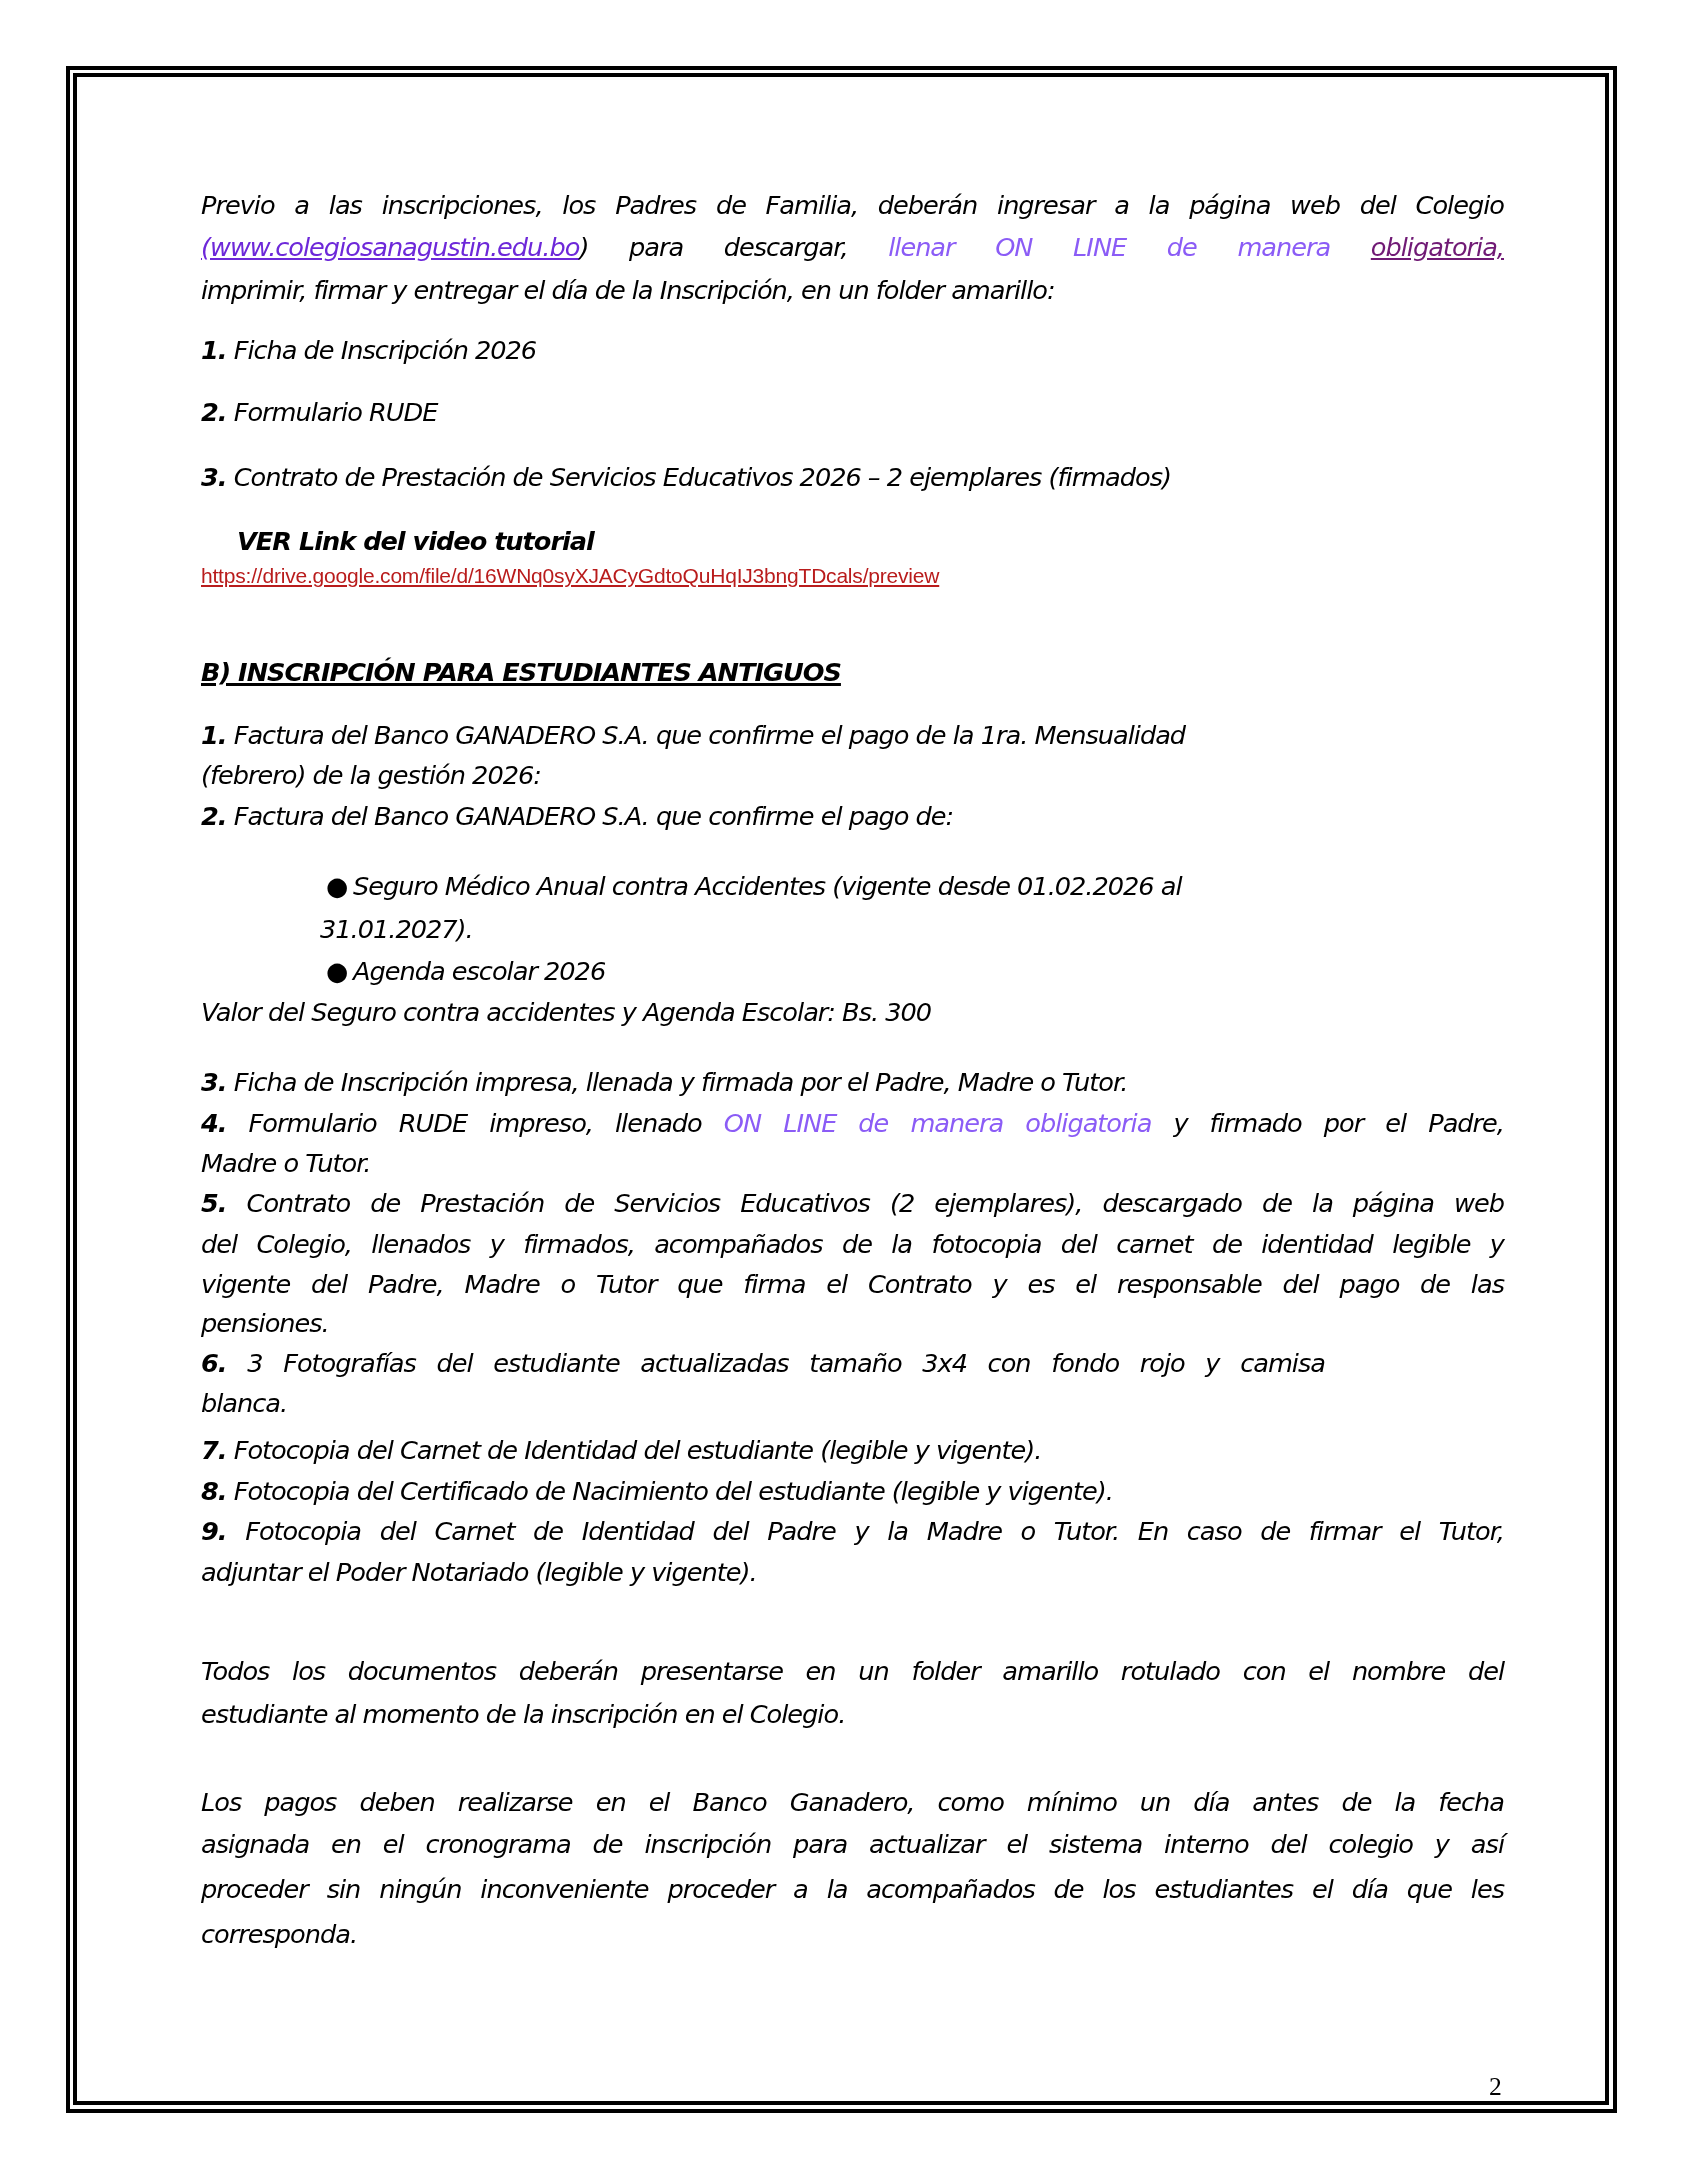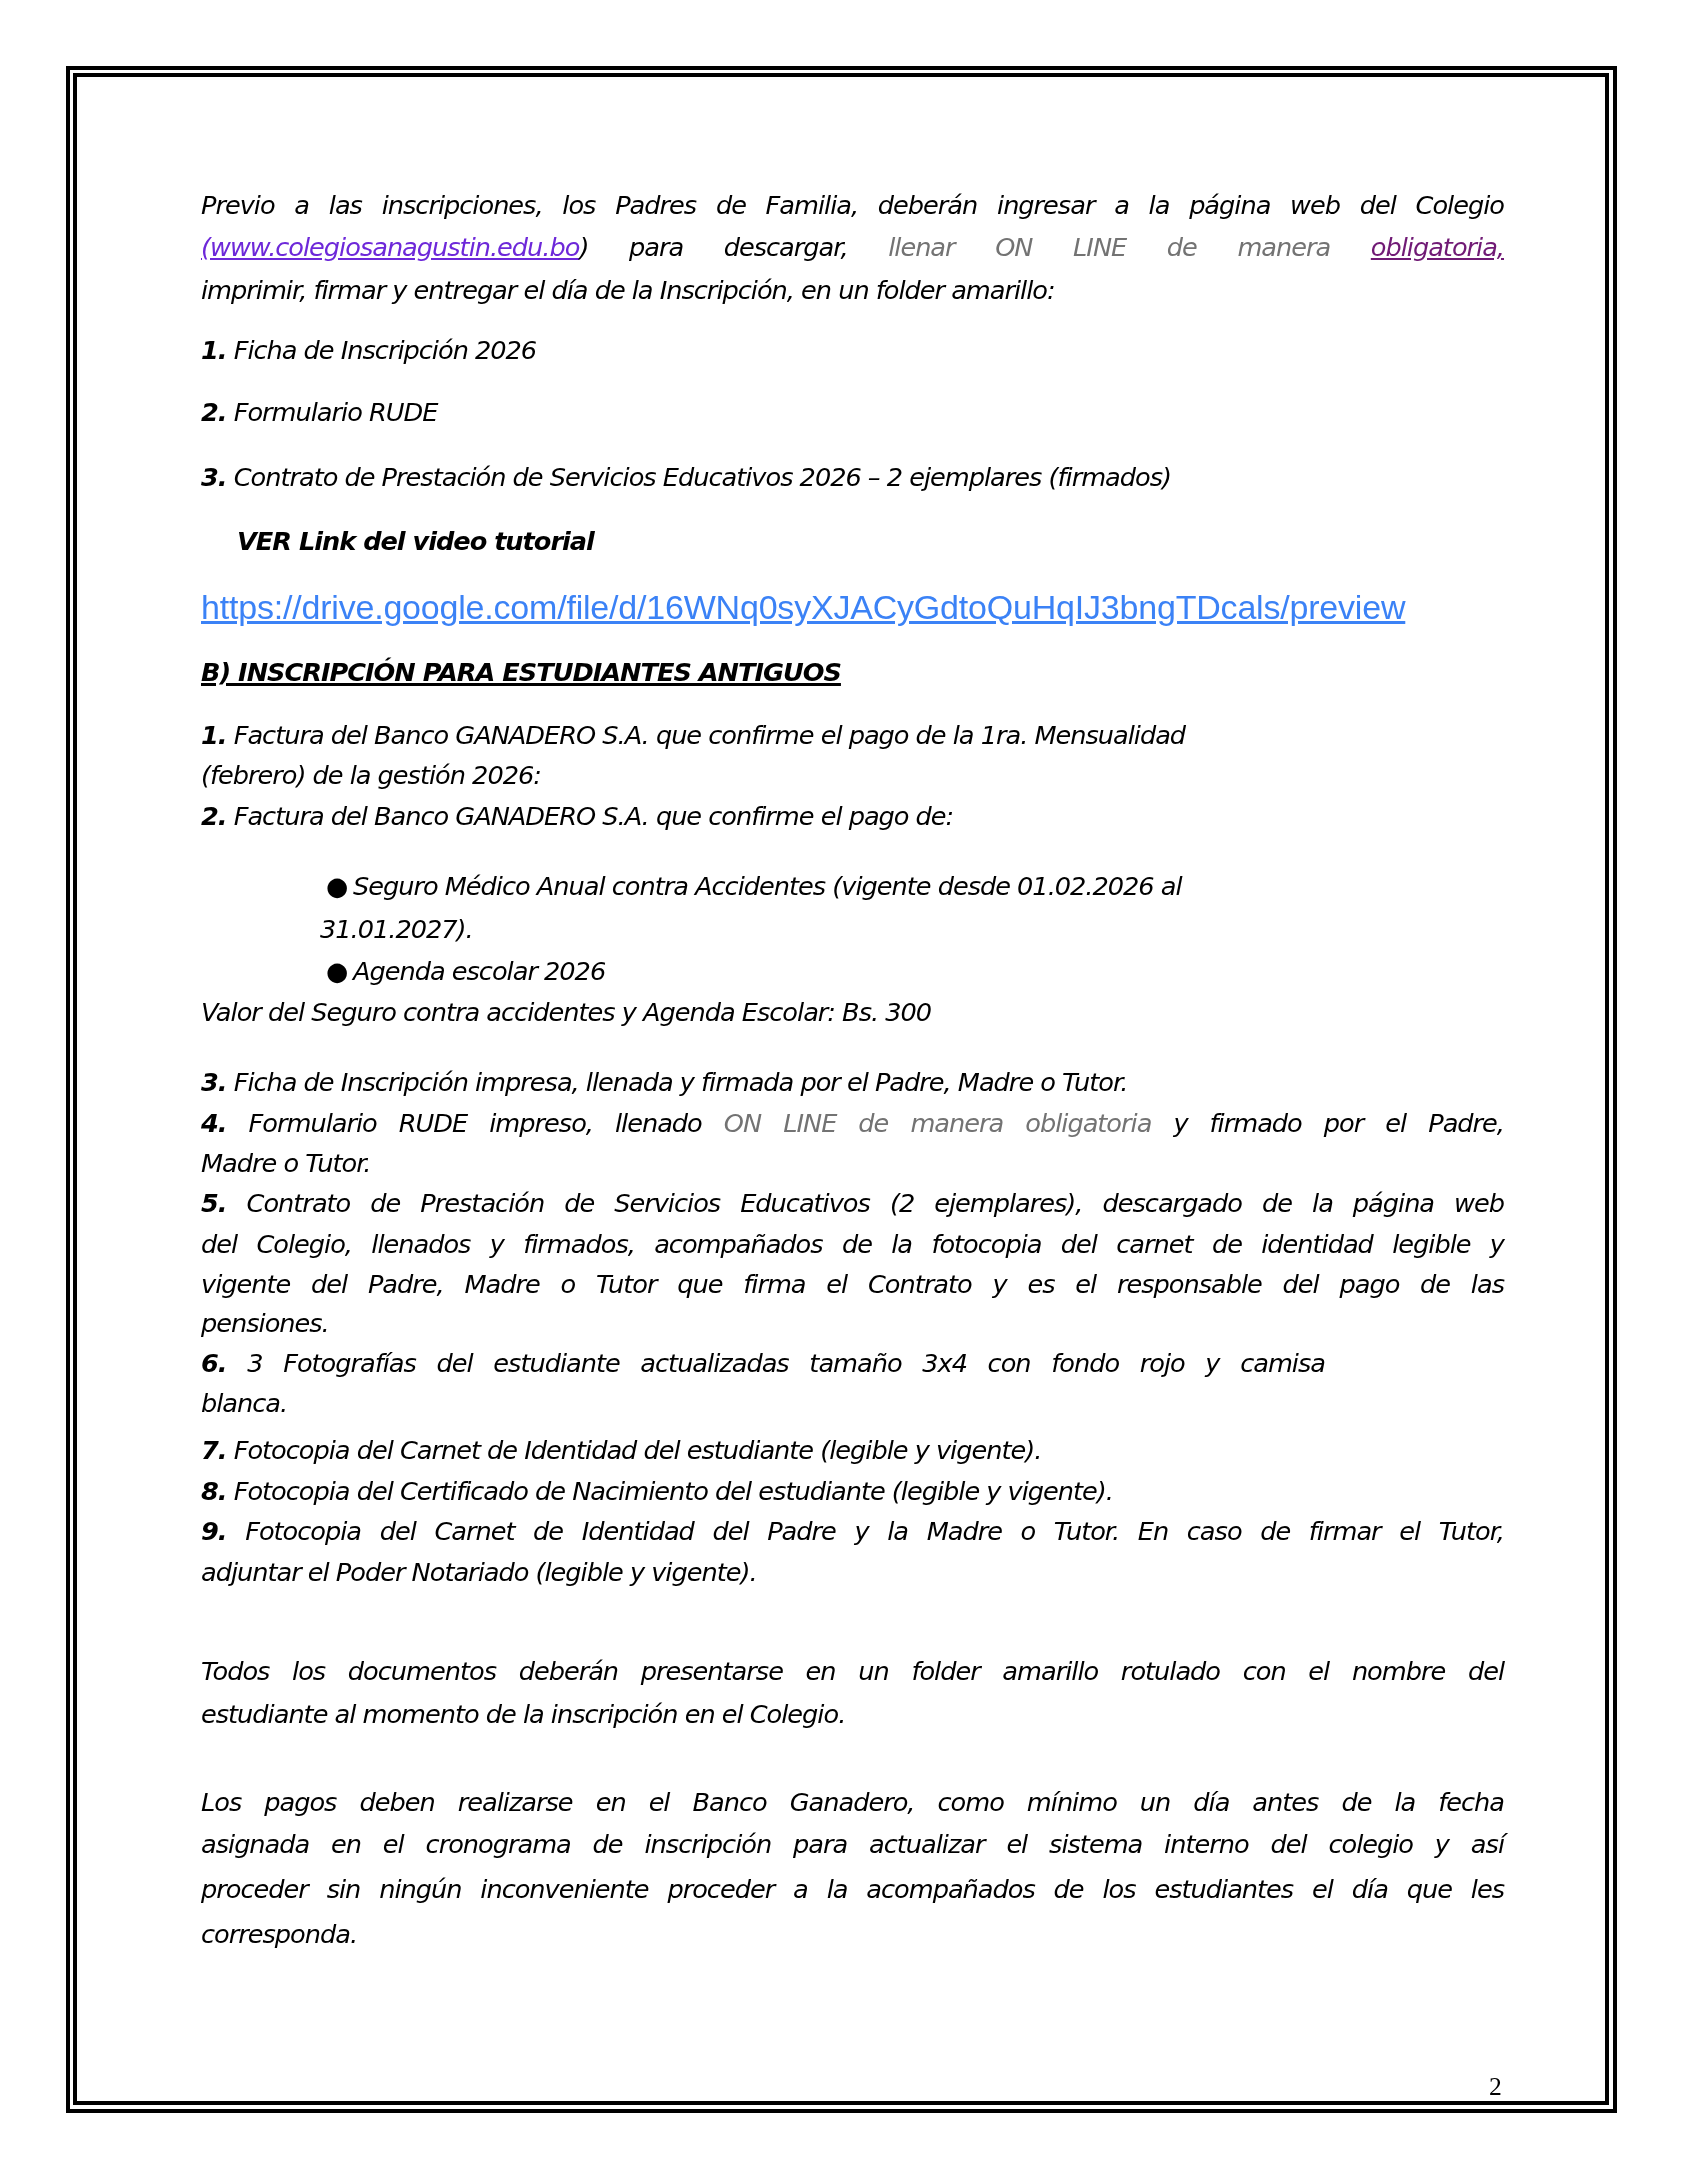--- a/index.html
+++ b/index.html
@@ -13,26 +13,26 @@
     border: 4.3px solid #000; box-sizing: border-box;
   }
   .content {
     position: absolute; left: 201px; top: 0; width: 1303px;
     font-family: "DejaVu Sans", sans-serif; font-style: italic;
     font-size: 25.6px; color: #000; letter-spacing: -1px;
   }
   .line { position: absolute; left: 0; white-space: nowrap; line-height: 1; }
   .justify { width: 1303px; text-align: justify; text-align-last: justify; white-space: normal; }
   .num { font-weight: bold; }
-  .red { color: #737373; }
+  .red { color: #8b5cf6; }
   .link { color: #6d28d9; text-decoration: underline; }
   .red-u { color: #701a75; text-decoration: underline; }
   .bold { font-weight: bold; }
   .heading { font-weight: bold; text-decoration: underline; text-decoration-thickness: 2.6px; }
-  .url { font-family: "Liberation Sans", sans-serif; font-style: normal; font-size: 34px; color: #3b82f6; text-decoration: underline; letter-spacing: -0.2px; margin-top: 25px; }
+  .url { font-family: "Liberation Sans", sans-serif; font-style: normal; font-size: 21px; color: #b91c1c; text-decoration: underline; letter-spacing: -0.2px; }
   .bullet { position: absolute; left: 125px; }
   .bullet-text { position: absolute; left: 152px; text-align: right; }
   .page-num { position: absolute; left: 1489px; top: 2072px; font-family: "Liberation Serif", serif; font-size: 25.6px; color: #000; }
 </style>
 </head>
 <body>
 
 <div class="frame-outer"></div>
 <div class="frame-inner"></div>
 

